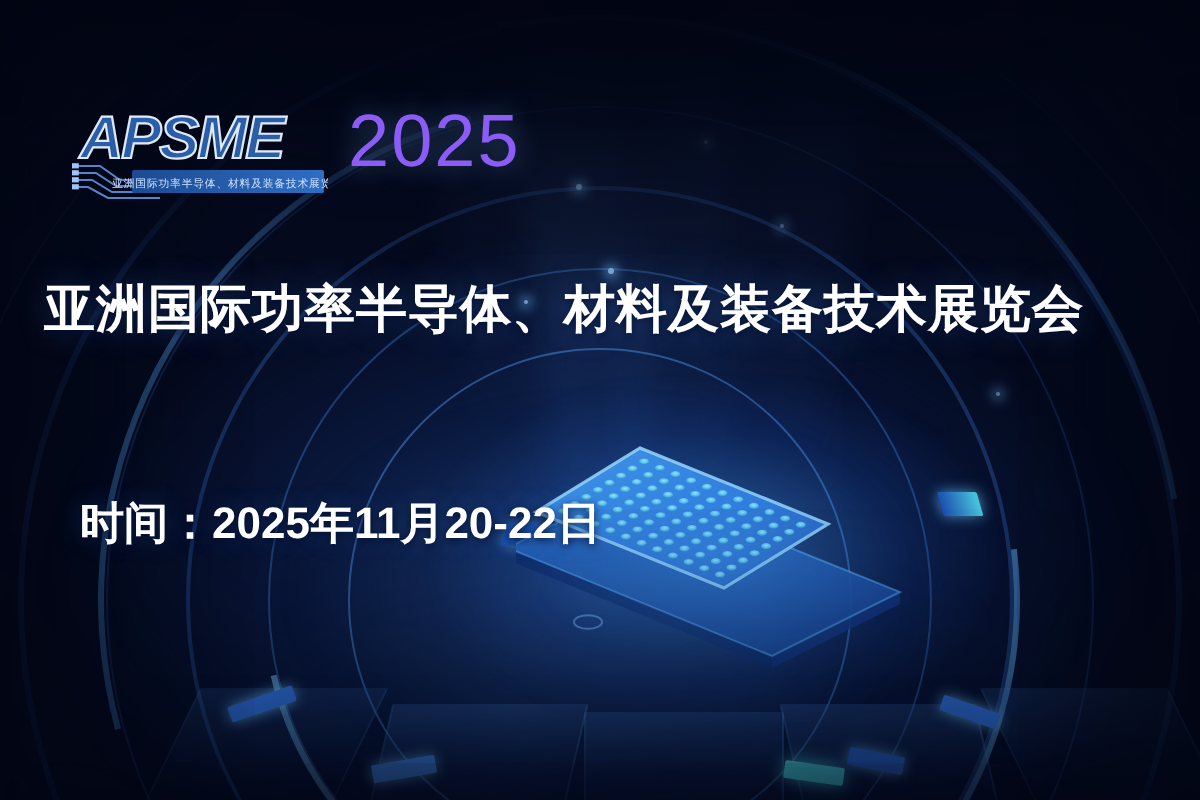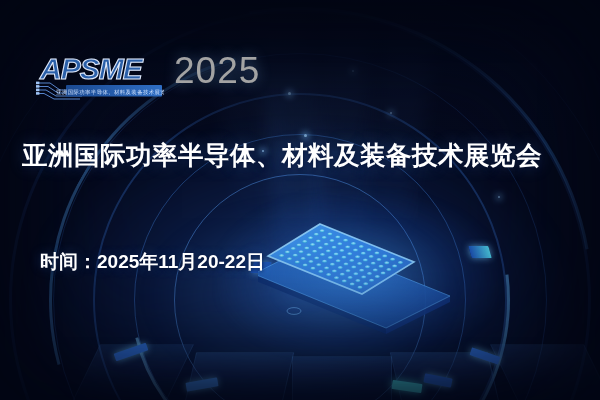--- a/index.html
+++ b/index.html
@@ -154,21 +154,21 @@
 
   
   .logo-block {
     position: absolute; left: 36px; top: 52px;
     display: flex; align-items: flex-start; gap: 10px;
   }
   .logo-mark { position: relative; width: 128px; height: 50px; }
   .year {
     font-size: 37px;
     font-weight: 400;
-    color: #a3a3a3;
+    color: #8b5cf6;
     letter-spacing: 1px;
     line-height: 1;
     margin-bottom: 5px;
     text-shadow: 0 0 14px rgba(130,190,255,0.45);
   }
 
   .title-block {
     position: absolute; left: 22px; top: 138px;
     width: 562px;
   }
@@ -179,21 +179,21 @@
     letter-spacing: 0.5px;
     line-height: 35px;
     white-space: nowrap;
     text-shadow: 0 1px 4px rgba(0,12,46,0.85), 0 0 16px rgba(90,160,255,0.30);
   }
 
   .info-block {
     position: absolute; left: 40px; top: 246px;
   }
   .info-line {
-    font-size: 19px;
+    font-size: 22px;
     font-weight: 700;
     color: #ffffff;
     line-height: 32px;
     white-space: nowrap;
     text-shadow: 0 1px 4px rgba(0,10,40,0.9), 0 0 12px rgba(80,150,250,0.28);
   }
 </style>
 </head>
 <body>
 

